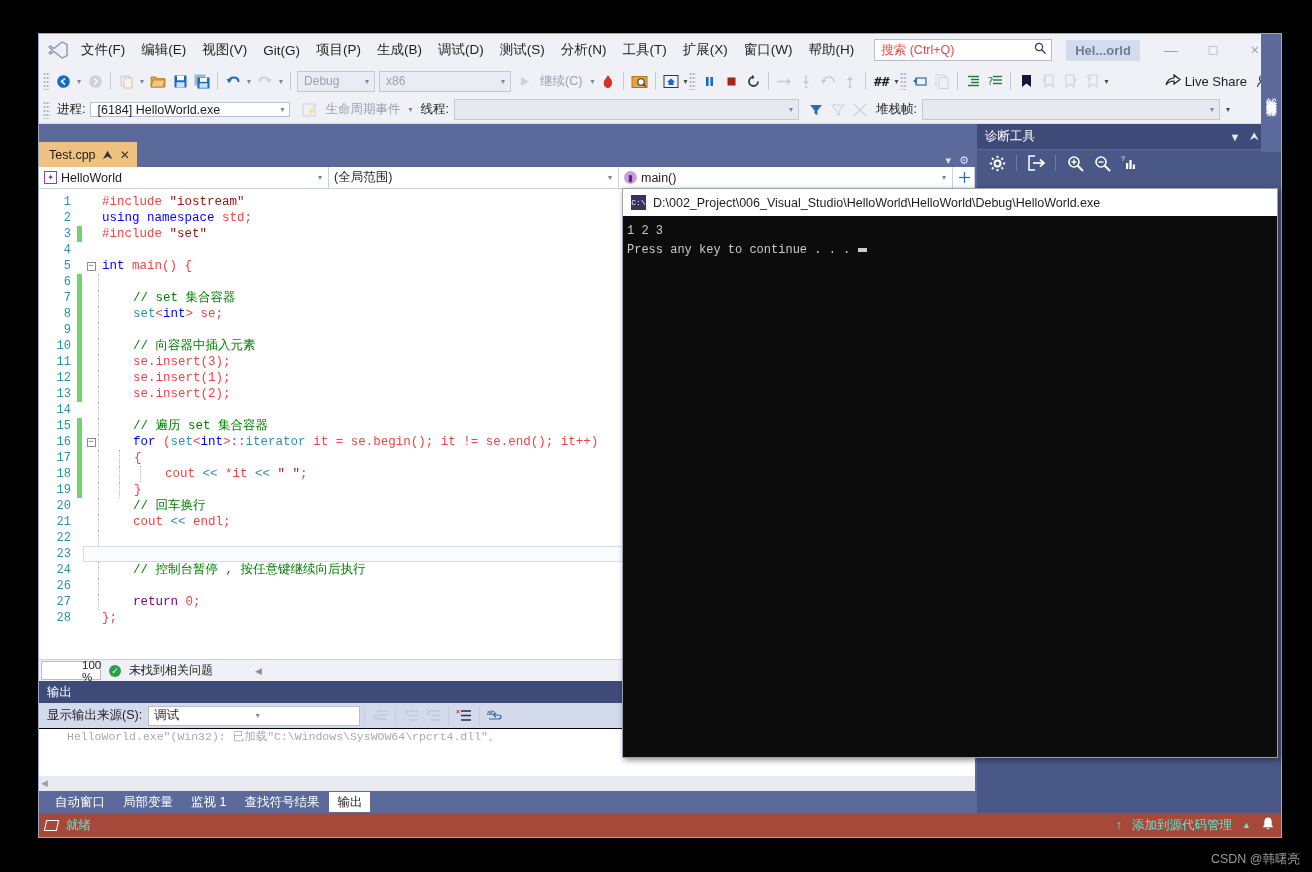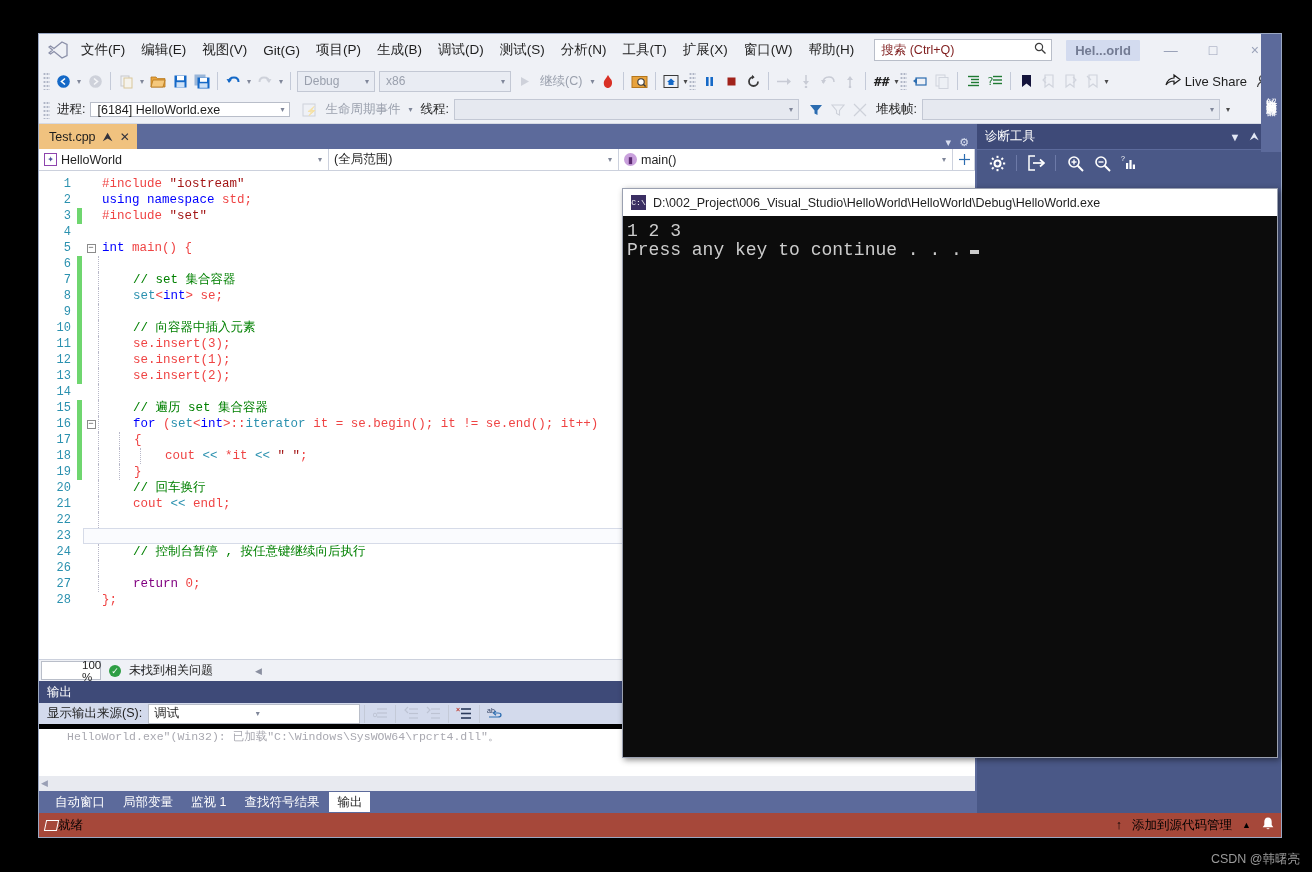--- a/index.html
+++ b/index.html
@@ -50,21 +50,21 @@
     margin-left: 12px;
     width: 178px; height: 22px;
     background: #fff;
     border: 1px solid #b9bec9;
     display: flex; align-items: center;
     padding: 0 4px 0 6px;
     font-size: 12.5px;
     color: #4a4a4a;
     position: relative;
   }
-  .searchbox .ph { flex: 1; color: #7f1d1d; }
+  .searchbox .ph { flex: 1; color: #ef4444; }
   .search-icon { color: #3c3c3c; font-size: 13px; }
   .proj-chip {
     margin-left: 14px;
     background: #d3dbef;
     color: #737b93;
     font-size: 13px; font-weight: bold;
     padding: 3px 9px;
     border-radius: 1px;
   }
   .wincontrols { display: flex; margin-left: 10px; }
@@ -140,21 +140,21 @@
   
   .body {
     flex: 1 1 auto;
     display: flex;
     background: #5c6a9b;
     min-height: 0;
   }
   .left-col { flex: 1 1 auto; display: flex; flex-direction: column; min-width: 0; }
   
   .tabstrip {
-    height: 25px;
+    height: 43px;
     background: #5c6a9b;
     display: flex; align-items: flex-end;
     flex: 0 0 auto;
     position: relative;
   }
   .doctab {
     height: 25px;
     background: #f0c27f;
     display: flex; align-items: center;
     padding: 0 7px 0 10px;
@@ -282,21 +282,21 @@
     padding-left: 8px;
     font-size: 12.5px; color: #fff;
     background: #3e4a78;
   }
   .out-toolbar {
     height: 26px;
     background: #d3daec;
     display: flex; align-items: center;
     padding-left: 8px;
     gap: 0;
-    border-bottom: 5px solid #000000;
+    border-bottom: 1px solid #000000;
   }
   .out-toolbar .l { font-size: 12.5px; color: #1e1e1e; white-space: nowrap; }
   .srccombo {
     margin-left: 6px;
     width: 212px; height: 20px;
     background: #fff; border: 1px solid #b9bec9;
     display: flex; align-items: center;
     padding: 0 2px 0 5px;
     font-size: 12.5px; color: #1e1e1e;
   }
@@ -328,22 +328,23 @@
     font-size: 12.5px; color: #fff;
     background: #5c6a9b;
   }
   .btab.active { background: #fff; color: #1e1e1e; }
   
   .statusbar {
     height: 24px;
     background: #a6483a;
     display: flex; align-items: center;
     padding: 0 6px;
-    color: #000000; font-size: 12.5px;
+    color: #5eead4; font-size: 12.5px;
     flex: 0 0 auto;
+    gap: 8px;
   }
   .statusbar .right { margin-left: auto; display: flex; align-items: center; gap: 10px; }
   .flagicon {
     width: 13px; height: 11px;
     border: 1.5px solid #fff;
     transform: skewX(-12deg);
   }
   
   .diag {
     width: 306px; flex: 0 0 306px;
@@ -415,21 +416,21 @@
   }
   .con-title .ct {
     font-size: 12.5px; color: #1e1e1e;
     white-space: nowrap; overflow: hidden;
   }
   .con-body {
     flex: 1 1 auto;
     background: #0c0c0c;
     color: #ccc;
     font-family: "Liberation Mono", "DejaVu Sans Mono", monospace;
-    font-size: 18px;
+    font-size: 12px;
     line-height: 19px;
     padding: 6px 0 0 4px;
     white-space: pre;
   }
   .cursor-blk {
     display: inline-block;
     width: 9px; height: 4px;
     background: #ccc;
     vertical-align: 1px;
     margin-left: 8px;

